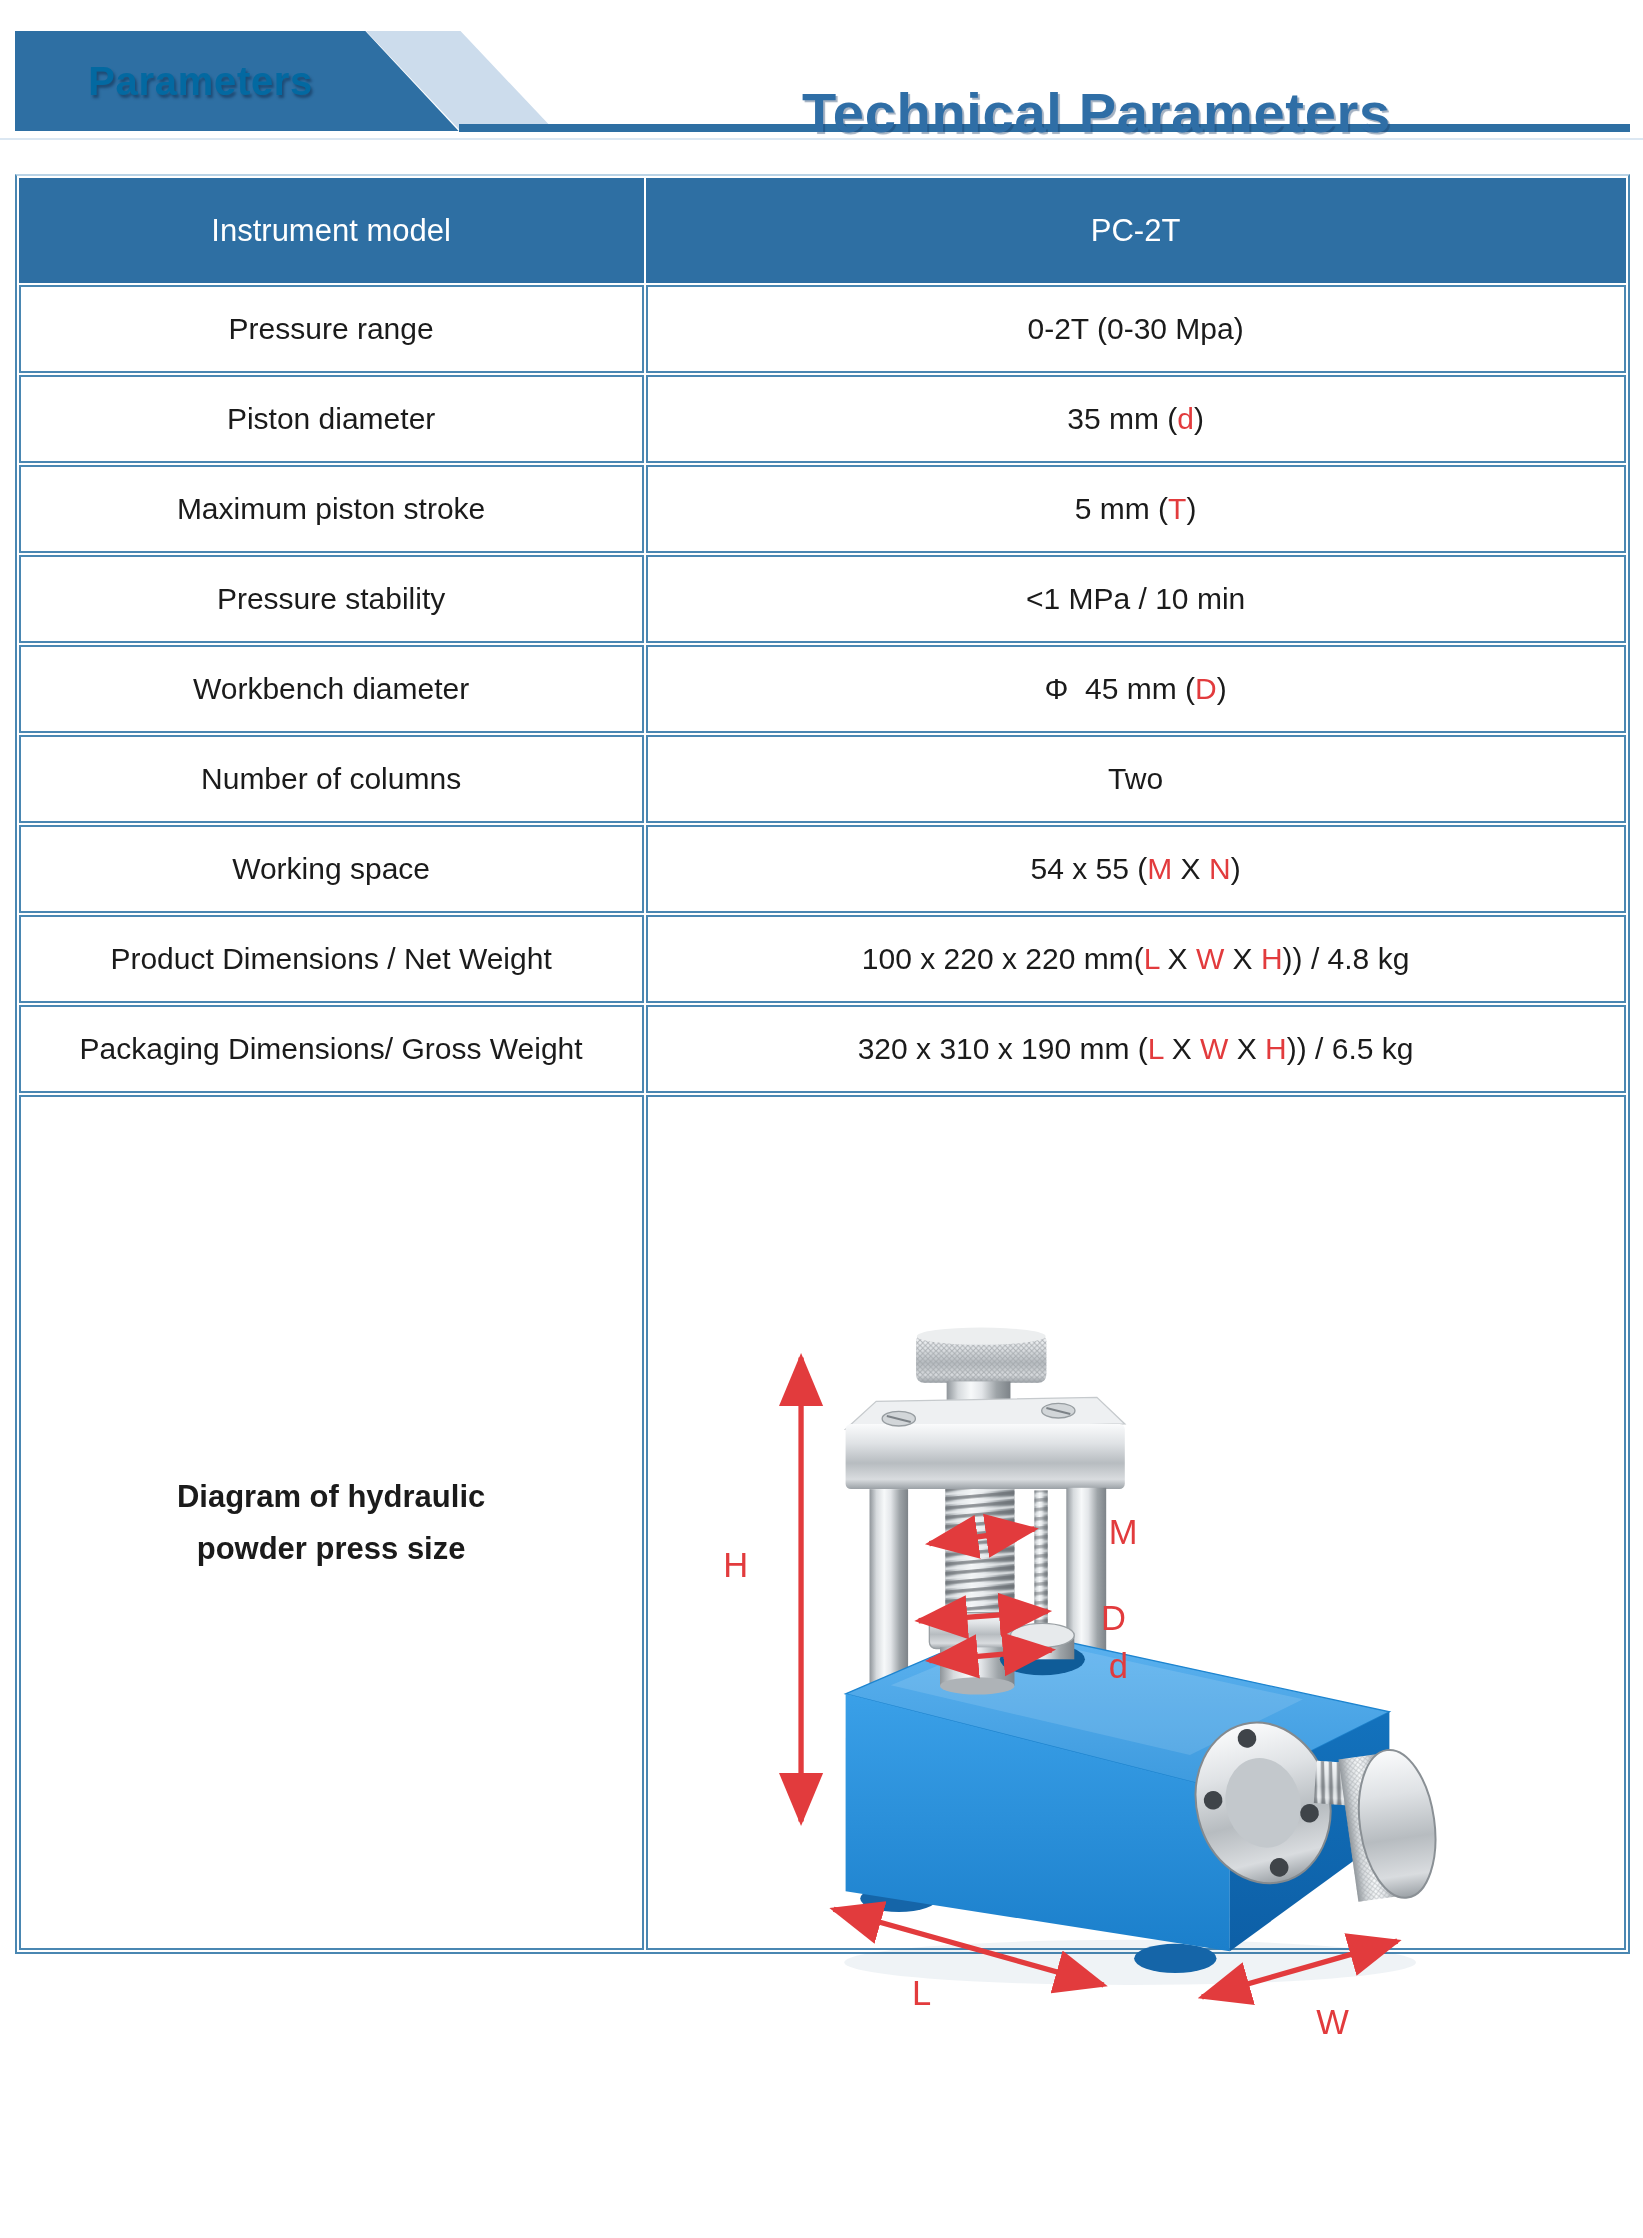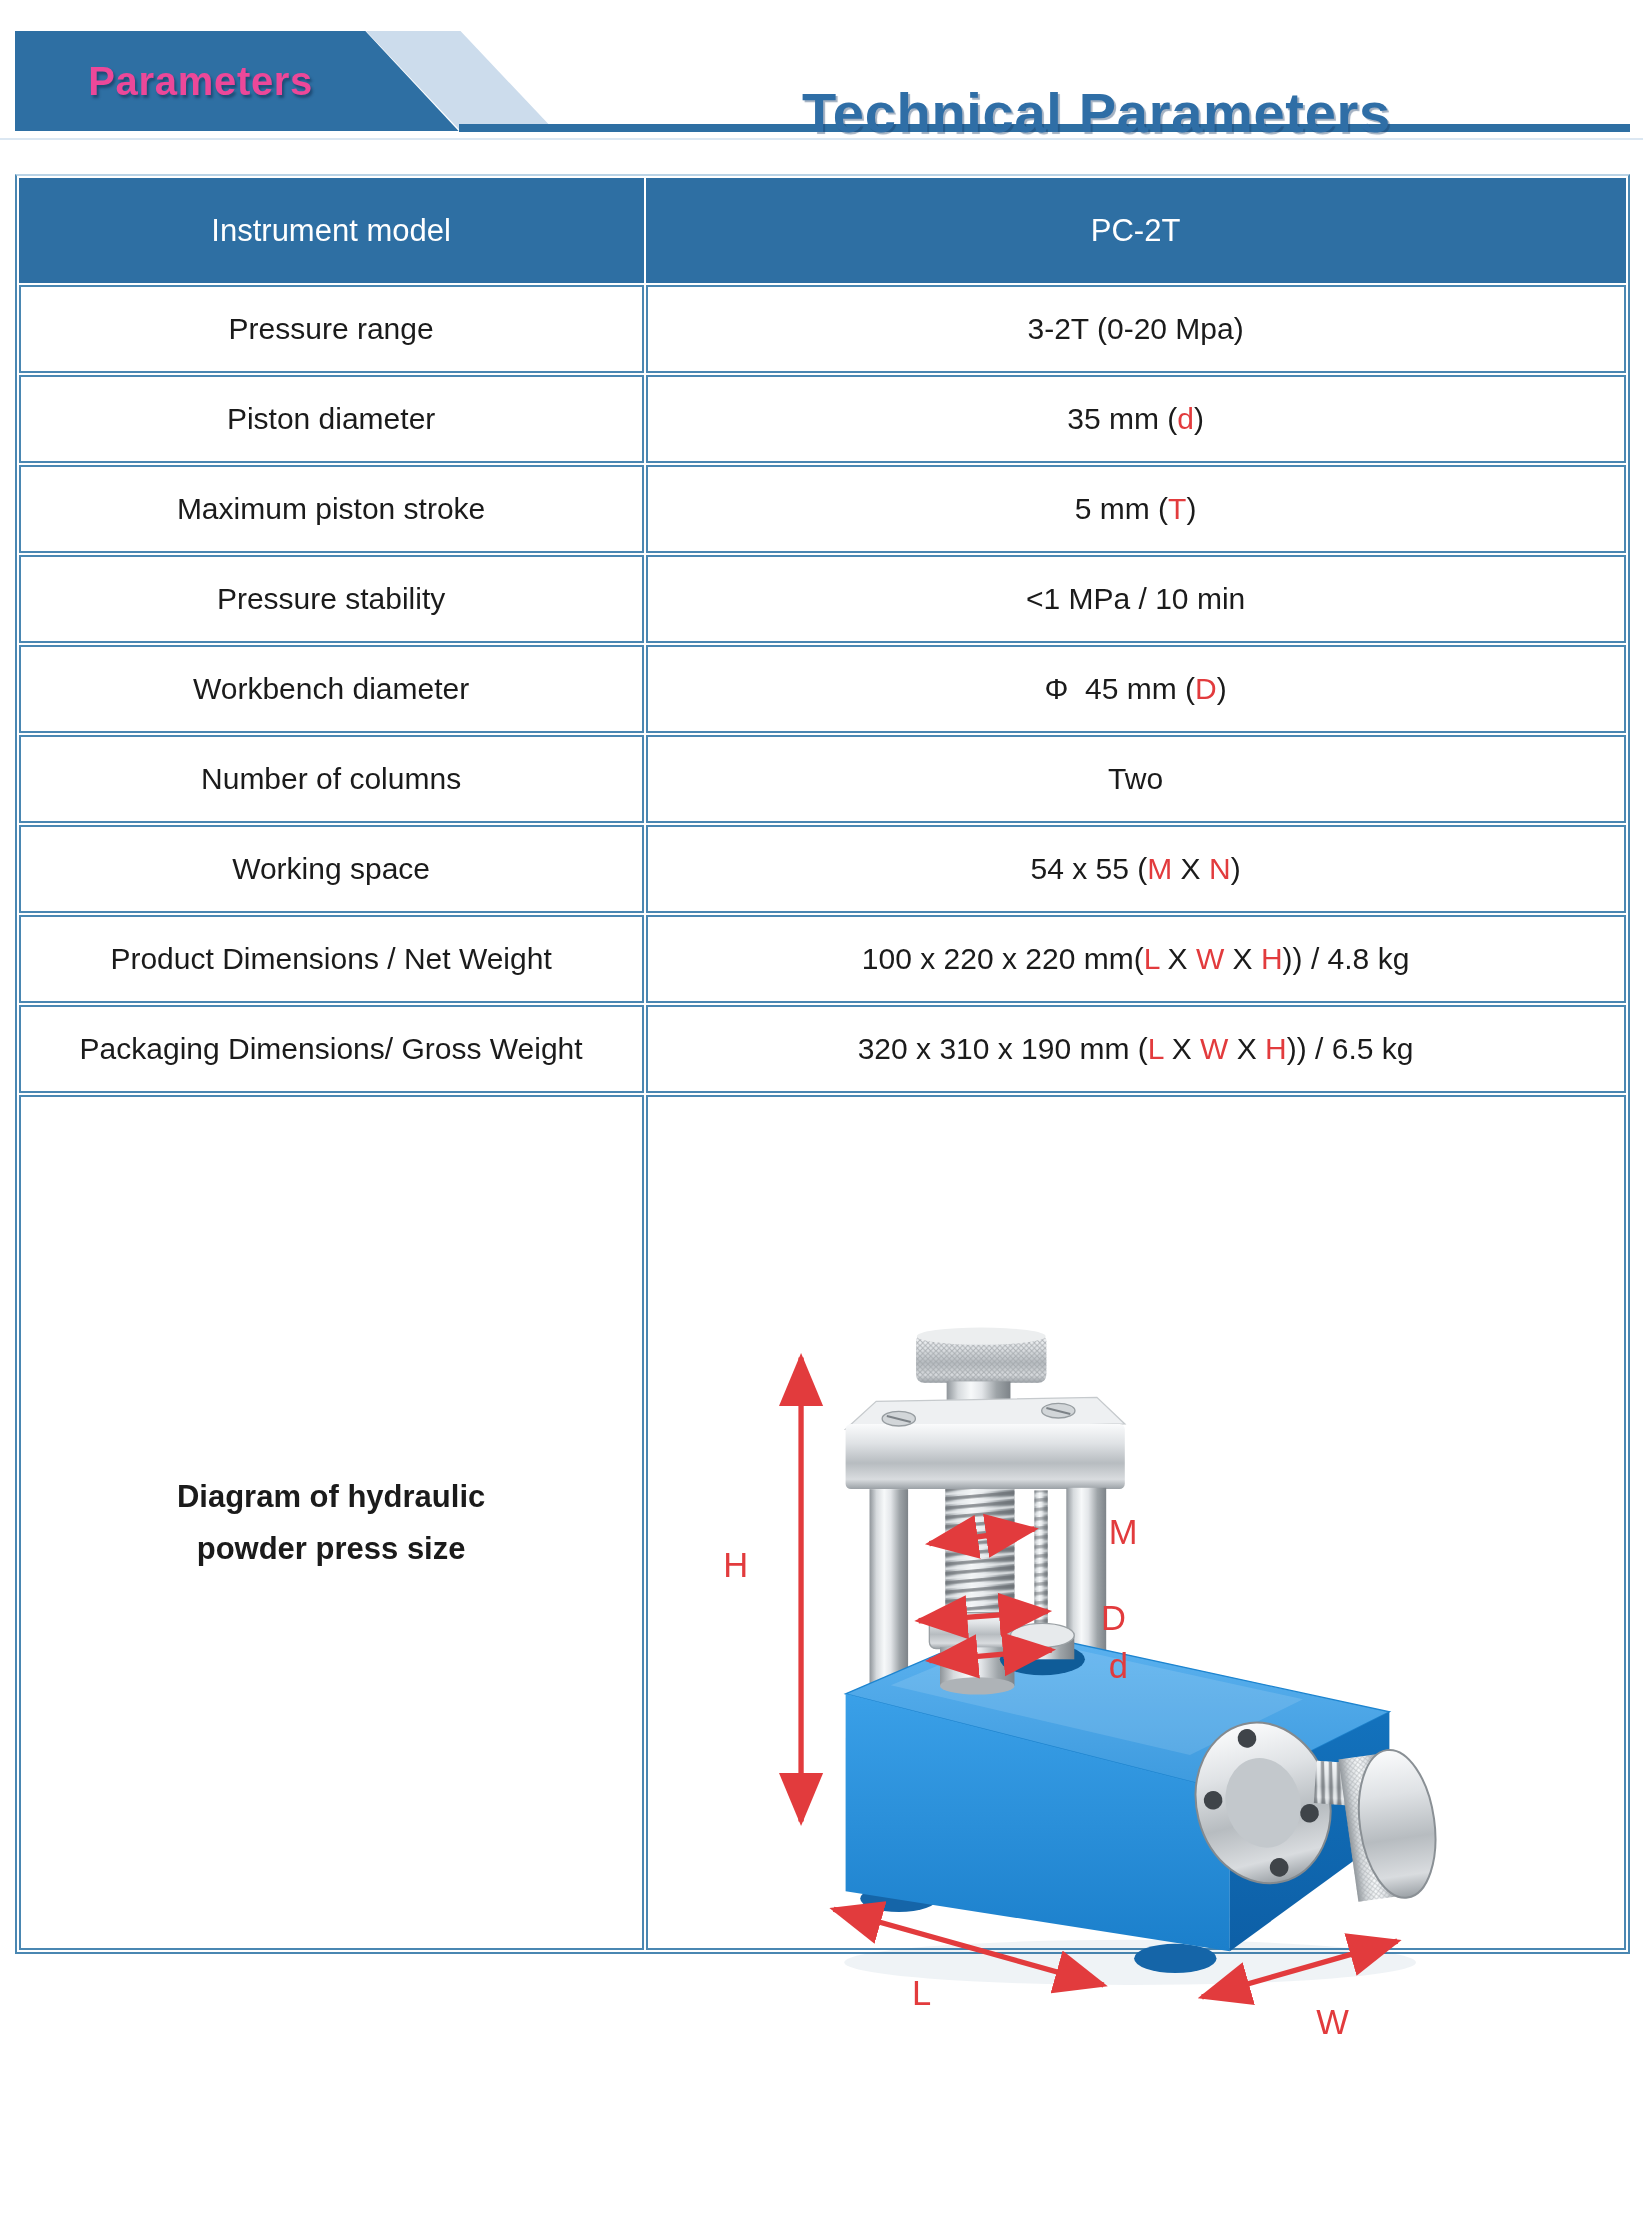--- a/index.html
+++ b/index.html
@@ -23,21 +23,21 @@
     position:absolute;left:459px;top:124px;width:1171px;height:8px;
     background:#2e6fa3;
   }
   .banner-hairline{
     position:absolute;left:0;top:138px;width:1644px;height:2px;
     background:#dbe7f2;
   }
   .banner-tag{
     position:absolute;left:14.6px;top:31px;width:372px;height:100px;
     display:flex;align-items:center;justify-content:center;
-    color:#ec4899;font-size:40px;font-weight:bold;letter-spacing:0.7px;
+    color:#0369a1;font-size:40px;font-weight:bold;letter-spacing:0.7px;
     text-shadow:2px 2.7px 2.7px rgba(10,30,60,.45);
   }
   .page-heading{
     position:absolute;left:764px;top:52px;width:665px;height:73px;
     display:flex;align-items:center;justify-content:center;
     color:#2f6ea6;font-size:56px;font-weight:bold;letter-spacing:0.7px;
     text-shadow:2px 2px 0.7px rgba(26,61,102,.4);
     margin-top:24px;
   }
   
@@ -91,21 +91,21 @@
       </colgroup>
     <thead>
       <tr>
         <th>Instrument model</th>
         <th>PC-2T</th>
       </tr>
     </thead>
     <tbody>
         <tr>
           <td>Pressure range</td>
-          <td><span>3-2T (0-20 Mpa)</span></td>
+          <td><span>0-2T (0-30 Mpa)</span></td>
         </tr>
         <tr>
           <td>Piston diameter</td>
           <td><span>35 mm (</span><span class="red">d</span><span>)</span></td>
         </tr>
         <tr>
           <td>Maximum piston stroke</td>
           <td><span>5 mm (</span><span class="red">T</span><span>)</span></td>
         </tr>
         <tr>

